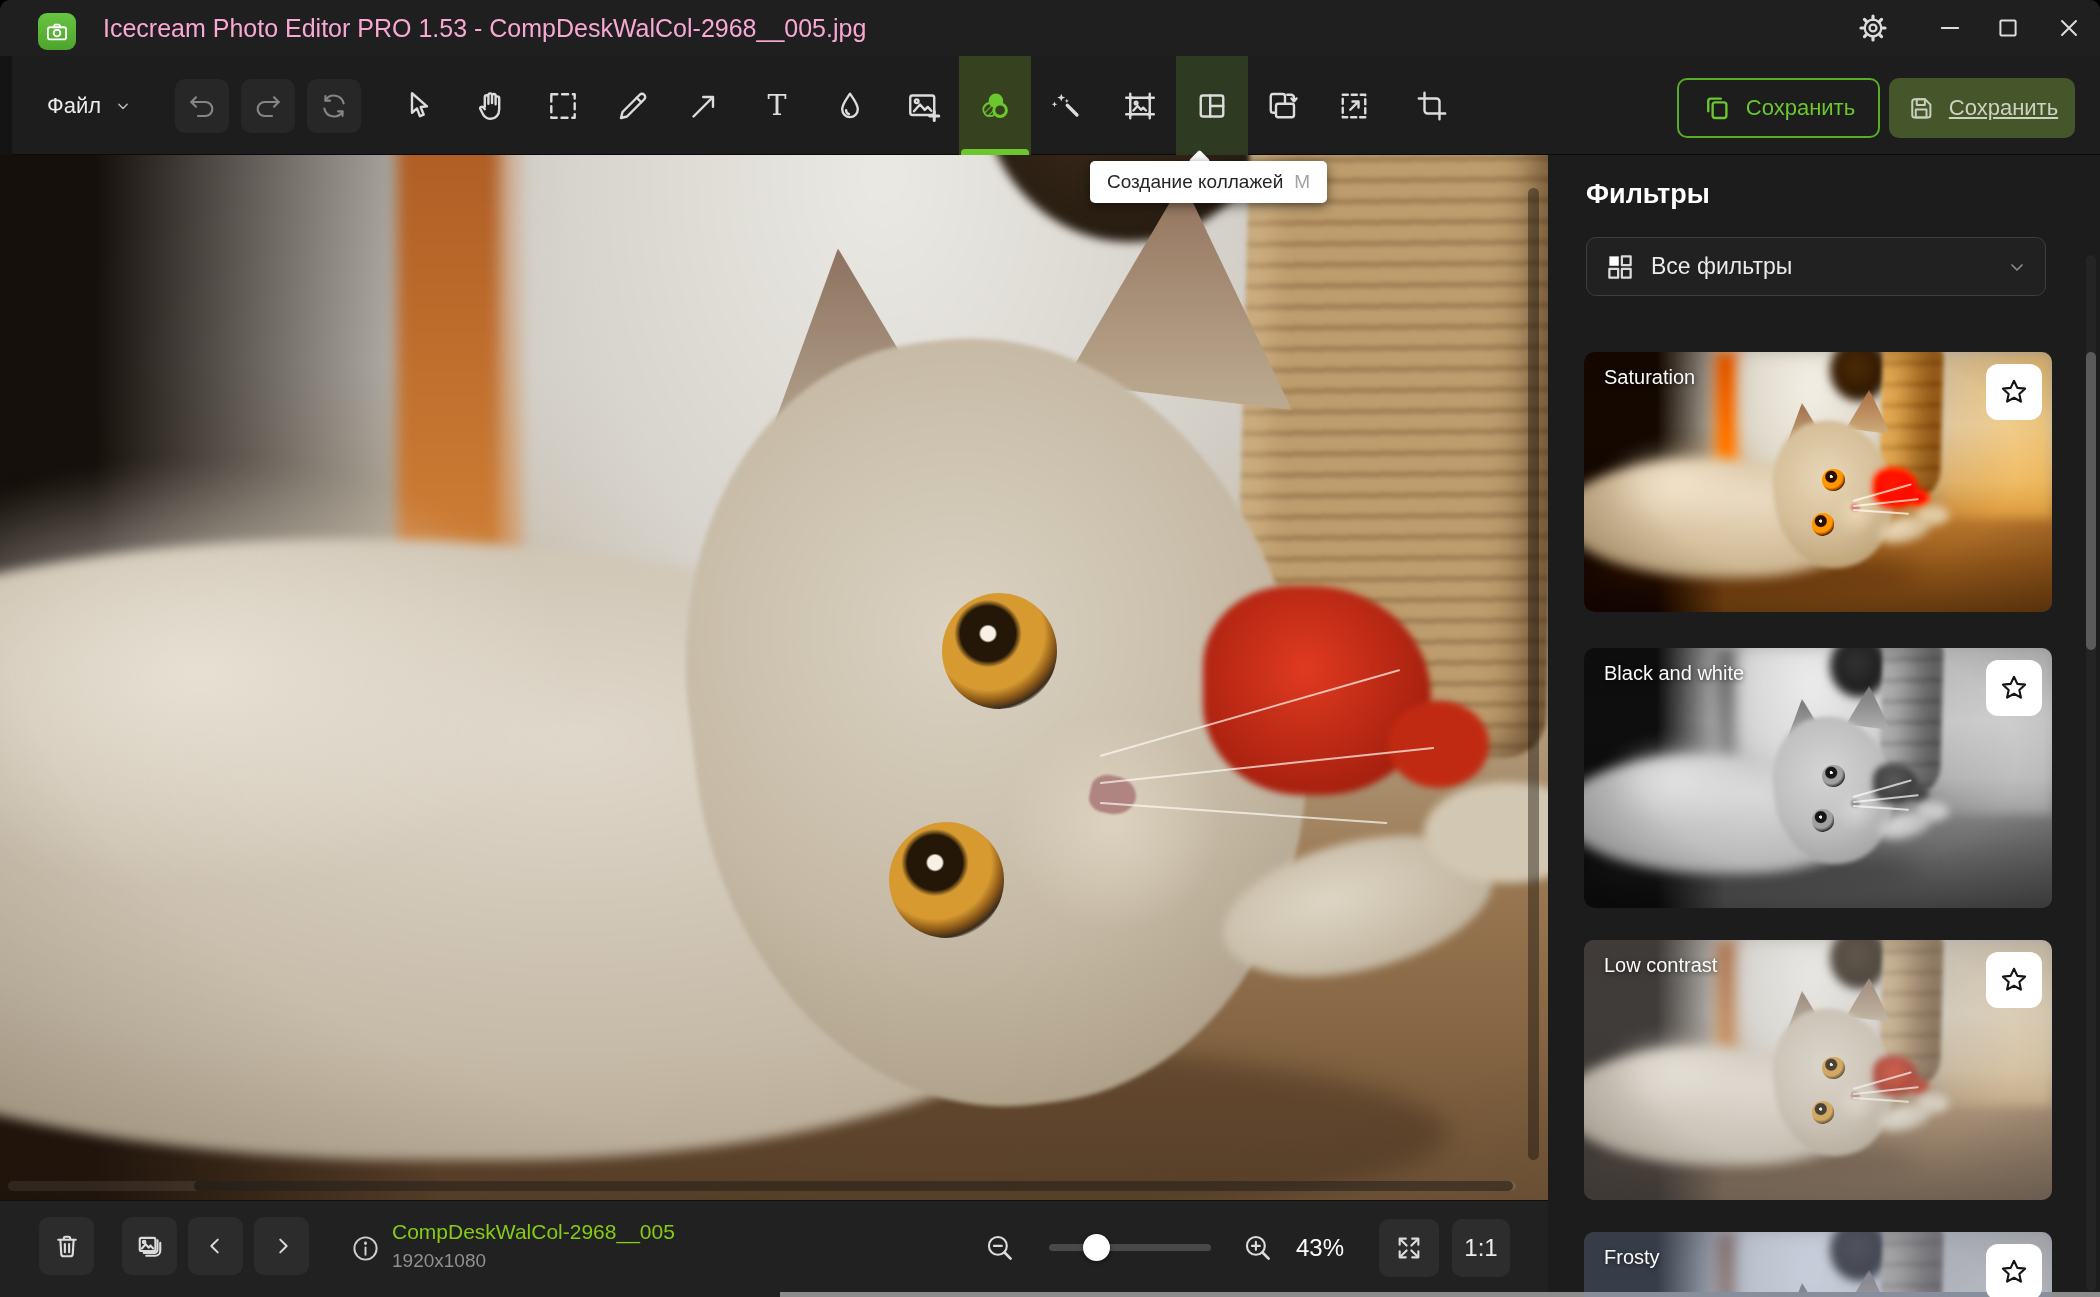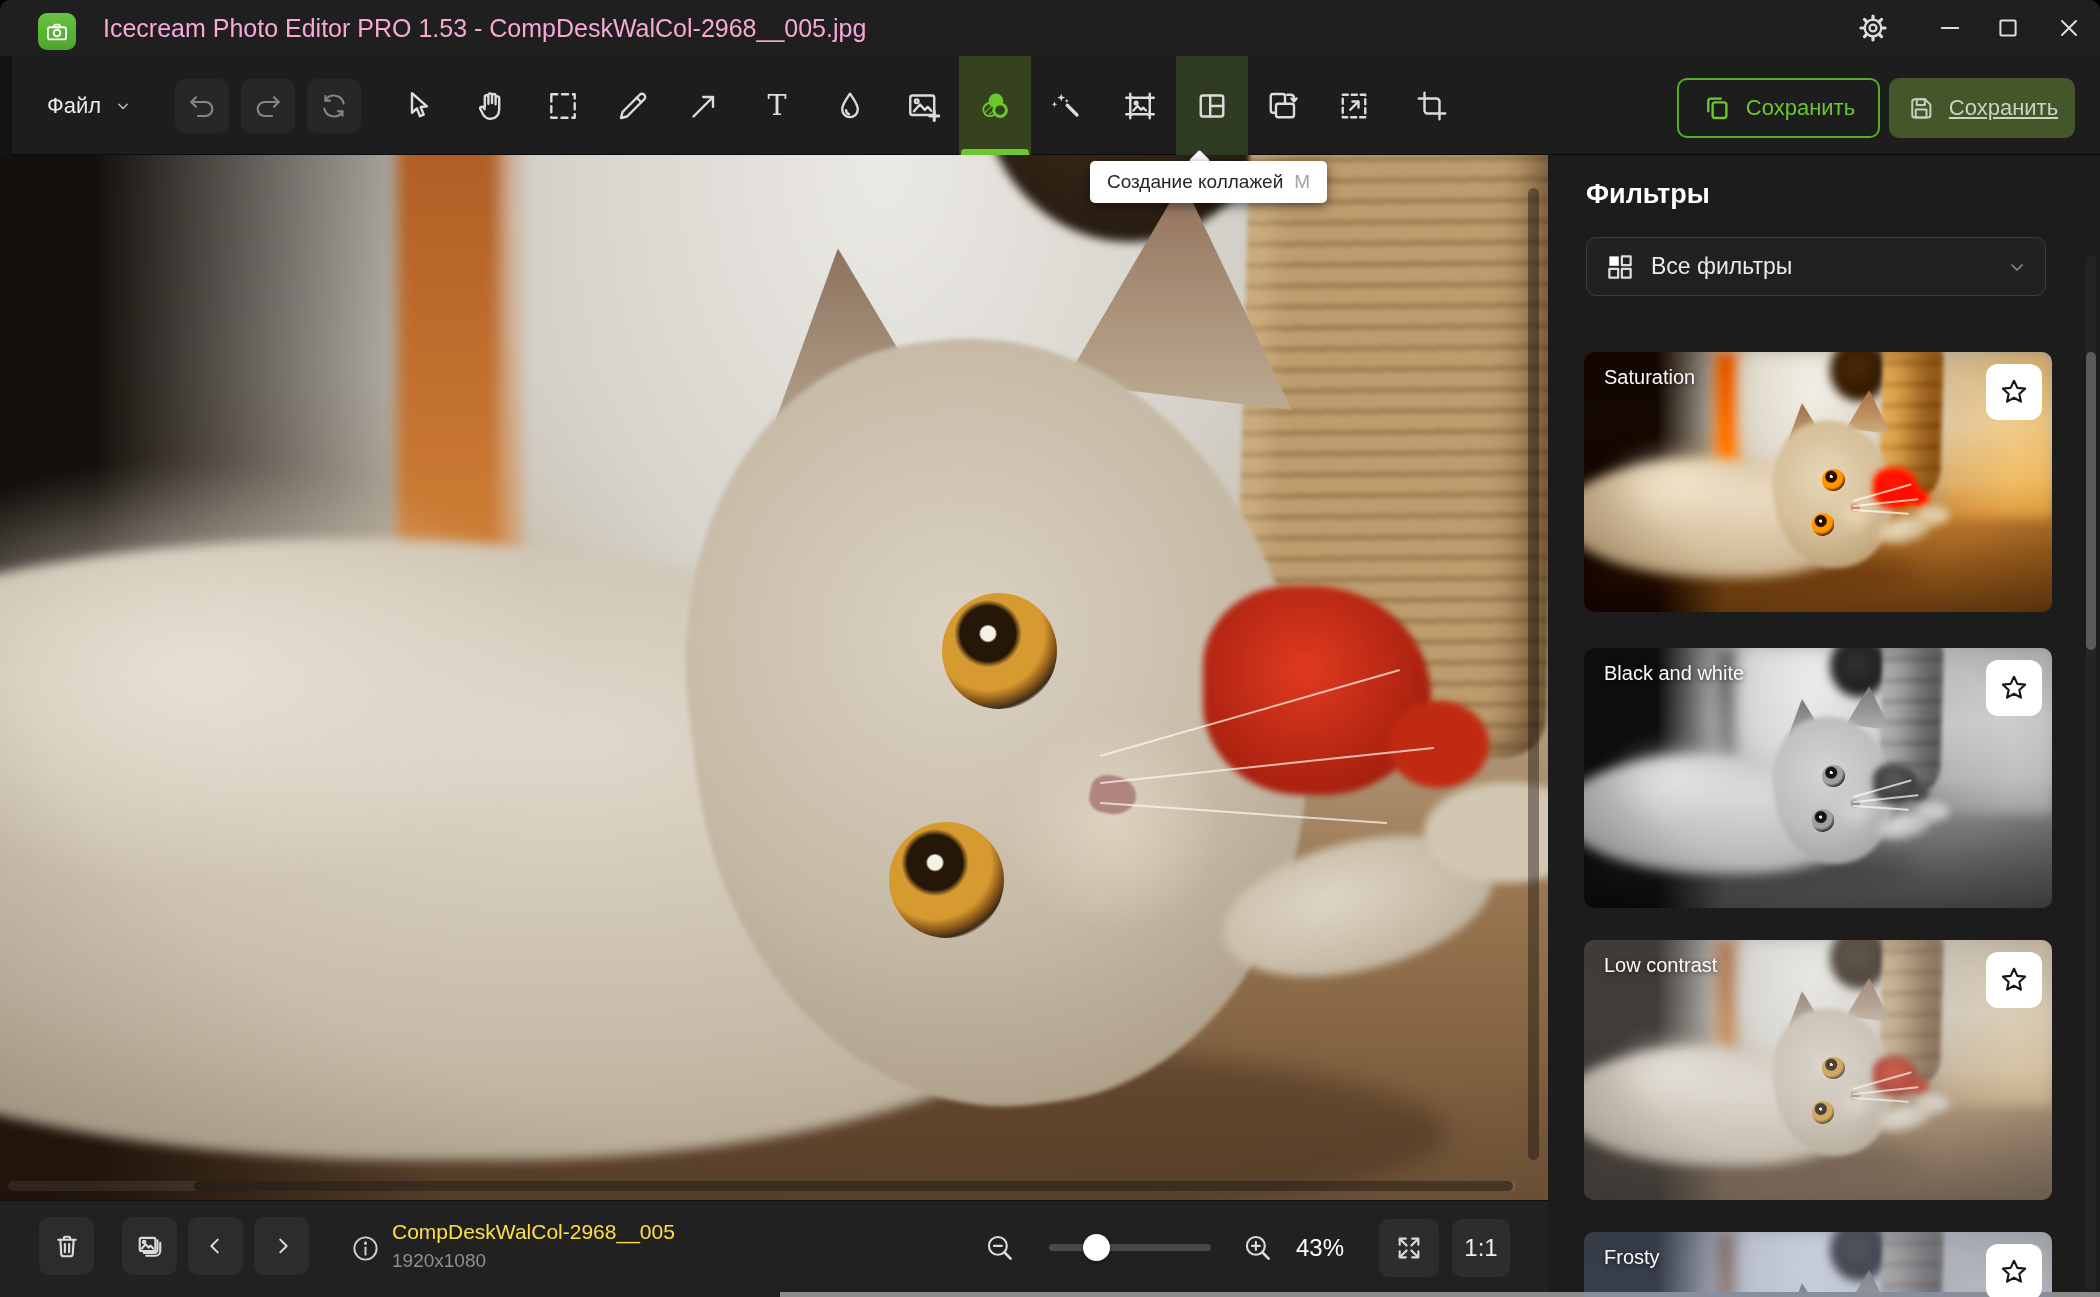--- a/index.html
+++ b/index.html
@@ -73,21 +73,21 @@
   .sc-wh3{left:57.5%;top:60.5%;width:12%;transform:rotate(4deg);}
   .sc-vig{left:0;top:0;right:0;bottom:0;background:radial-gradient(ellipse at 52% 42%,rgba(0,0,0,0) 55%,rgba(25,15,8,.28) 100%);}
 
   .hscroll-track{position:absolute;left:8px;top:1026px;width:1508px;height:10px;border-radius:5px;background:rgba(255,255,255,.08);}
   .hscroll-thumb{position:absolute;left:194px;top:1026px;width:1319px;height:10px;border-radius:5px;background:rgba(18,14,9,.5);}
   .vscroll-thumb{position:absolute;left:1528px;top:33px;width:11px;height:972px;border-radius:6px;background:rgba(18,14,9,.42);}
 
   
   .bottombar{position:absolute;left:0;top:1200px;width:1548px;height:97px;background:#212121;border-top:1px solid #101010;box-sizing:border-box;}
   .bb-btn{position:absolute;top:16px;width:55px;height:58px;border-radius:10px;background:#2c2c2c;display:flex;align-items:center;justify-content:center;}
-  .bb-filename{position:absolute;left:392px;top:19px;font-size:21px;color:#fde047;white-space:nowrap;text-align:center;}
+  .bb-filename{position:absolute;left:392px;top:19px;font-size:21px;color:#84cc16;white-space:nowrap;text-align:center;}
   .bb-dims{position:absolute;left:392px;top:49px;font-size:19px;color:#909090;}
   .bb-icon{position:absolute;display:flex;align-items:center;justify-content:center;}
   .slider-track{position:absolute;left:1049px;top:43px;width:162px;height:7px;border-radius:4px;background:#494949;}
   .slider-thumb{position:absolute;left:1083px;top:33px;width:27px;height:27px;border-radius:50%;background:#ffffff;box-shadow:0 1px 4px rgba(0,0,0,.5);}
   .bb-zoomlabel{position:absolute;left:1296px;top:33px;font-size:24px;color:#ffffff;}
   .bb-sq{position:absolute;top:18px;height:58px;border-radius:10px;background:#2d2d2d;display:flex;align-items:center;justify-content:center;}
   .one2one{font-size:24px;color:#ededed;}
 
   
   .panel{position:absolute;left:1548px;top:155px;width:552px;height:1142px;background:#1c1c1c;overflow:hidden;}

